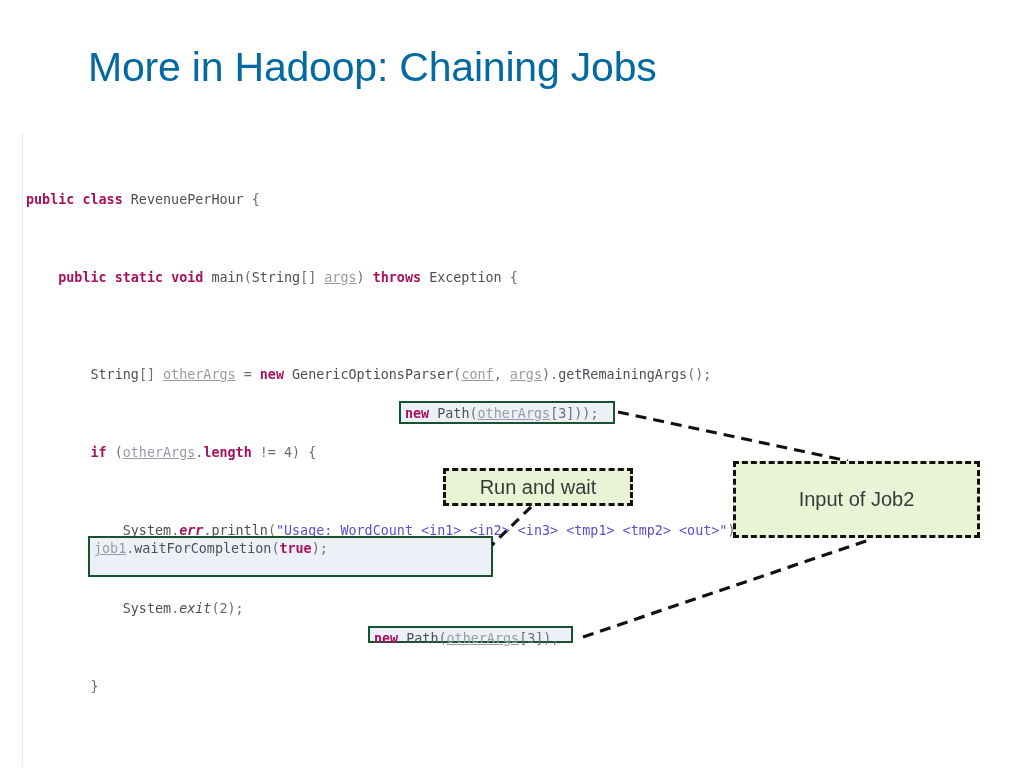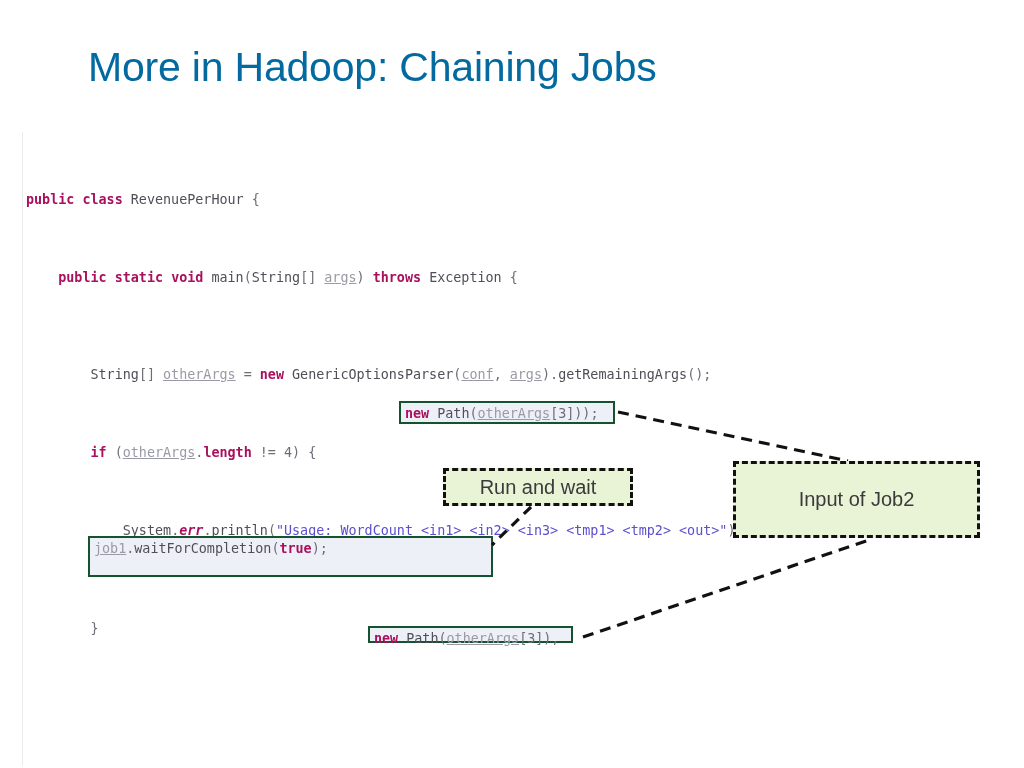--- a/index.html
+++ b/index.html
@@ -134,20 +134,21 @@
 
   <div class="code-line">    <span class="kw">public</span> <span class="kw">static</span> <span class="kw">void</span> <span class="typ">main</span><span class="pun">(</span><span class="typ">String</span><span class="pun">[] </span><span class="var">args</span><span class="pun">) </span><span class="kw">throws</span> <span class="typ">Exception</span> <span class="pun">{</span></div>
 
 
   <div class="code-line">        <span class="typ">String</span><span class="pun">[] </span><span class="var">otherArgs</span> <span class="pun">= </span><span class="kw">new</span> <span class="typ">GenericOptionsParser</span><span class="pun">(</span><span class="var">conf</span><span class="pun">, </span><span class="var">args</span><span class="pun">).</span><span class="typ">getRemainingArgs</span><span class="pun">();</span></div>
 
   <div class="code-line">        <span class="kw">if</span> <span class="pun">(</span><span class="var">otherArgs</span><span class="pun">.</span><span class="kw">length</span> <span class="pun">!= </span><span class="num">4</span><span class="pun">) {</span></div>
 
   <div class="code-line">            <span class="typ">System</span><span class="pun">.</span><span class="mthb">err</span><span class="pun">.</span><span class="typ">println</span><span class="pun">(</span><span class="str">"Usage: WordCount &lt;in1&gt; &lt;in2&gt; &lt;in3&gt; &lt;tmp1&gt; &lt;tmp2&gt; &lt;out&gt;"</span><span class="pun">);</span></div>
 
+  <div class="code-line">            <span class="typ">System</span><span class="pun">.</span><span class="mth">exit</span><span class="pun">(</span><span class="num">2</span><span class="pun">);</span></div>
 
   <div class="code-line">        <span class="pun">}</span></div>
 
   
 
   
 
   
 
   

